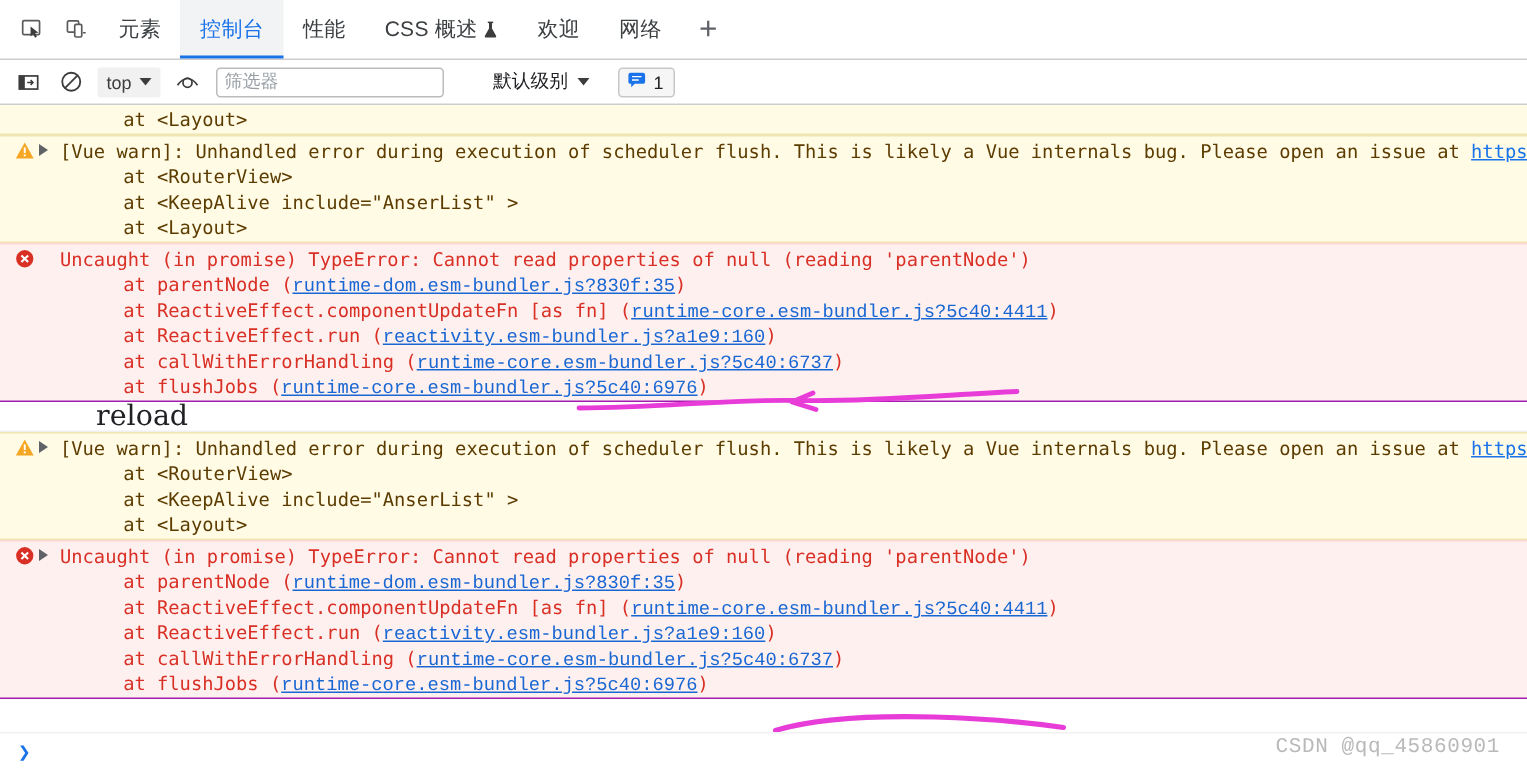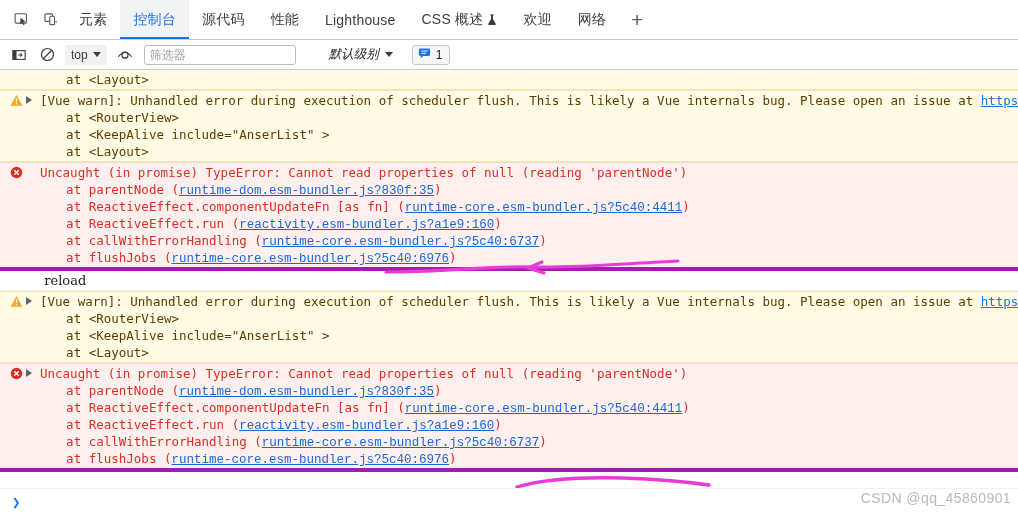--- a/index.html
+++ b/index.html
@@ -102,33 +102,32 @@
   }
   .filter-input {
     width: 152px;
     height: 20px;
     border: 1px solid #bcbcbc;
     border-radius: 3px;
     font-size: 12px;
     padding: 0 5px;
     color: #202124;
     margin-left: 4px;
-    font-family: Liberation Sans, sans-serif;
+    font-family: Liberation Mono, monospace;
     outline: none;
     background: #fff;
   }
   .filter-input::placeholder { color: #9aa0a6; }
   .level-select {
     display: flex; align-items: center; gap: 6px;
     font-size: 12.5px;
     color: #202124;
     margin-left: 28px;
     padding: 0 3px;
     height: 22px;
-    font-style: italic;
   }
   .msgcount {
     display: flex; align-items: center; gap: 5px;
     border: 1px solid #c8c8c8;
     background: #f6f6f6;
     border-radius: 3px;
     height: 20px;
     padding: 0 7px 0 5px;
     margin-left: 14px;
     font-size: 12px;
@@ -151,36 +150,36 @@
   }
   .row.warn {
     background: #fffbe5;
     border-top: 1px solid #f0e6b3;
     border-bottom: 1px solid #f0e6b3;
     color: #5c3c00;
   }
   .row.err {
     background: #fff0f0;
     border-top: 1px solid #ffd6d6;
-    border-bottom: 4px solid #a21caf;
+    border-bottom: 1px solid #a21caf;
     color: #d93025;
   }
   .row.plain {
     background: #ffffff;
     color: #202124;
     border-bottom: 1px solid #f0f0f0;
     font-family: "DejaVu Serif", serif;
-    font-size: 13px;
+    font-size: 19px;
   }
   .row.clipped-top {
     border-top: none;
   }
   .line {
     white-space: pre;
-    padding-left: 36px;
+    padding-left: 52px;
     position: relative;
     height: 17px;
     overflow: hidden;
   }
   .line.head { padding-left: 36px; }
   .gutter-icon {
     position: absolute;
     left: 10px;
     top: 2px;
     width: 13px; height: 13px;
@@ -210,26 +209,26 @@
     padding-left: 12px;
     background: #fff;
     border-top: 1px solid #f1f1f1;
     color: #1a73e8;
     font-family: "DejaVu Sans Mono", monospace;
     font-size: 14px;
   }
 
   .watermark {
     position: absolute;
-    right: 7px;
+    right: 18px;
     bottom: 8px;
     font-size: 14px;
     color: #b9b9b9;
     letter-spacing: .4px;
-    font-family: Liberation Sans, sans-serif;
+    font-family: Liberation Mono, monospace;
     margin-top: 18px;
   }
 
   
   .annot { position: absolute; pointer-events: none; }
 </style>
 </head>
 <body>
 
 <div id="app">
@@ -249,27 +248,21 @@
       </svg>
     </div>
 
     <div class="tab">
       <span>元素</span>
     </div>
     <div class="tab selected">
       <span>控制台</span>
     </div>
     <div class="tab">
-      <span>源代码</span>
-    </div>
-    <div class="tab">
       <span>性能</span>
-    </div>
-    <div class="tab">
-      <span>Lighthouse</span>
     </div>
     <div class="tab">
       <span>CSS 概述</span>
       <span class="flask">
         <svg width="10" height="12" viewBox="0 0 10 12">
           <path d="M4 1 L4 5 L1.2 10 Q1 11 2 11 L8 11 Q9 11 8.8 10 L6 5 L6 1 Z" fill="#3c3c3c"></path>
           <rect x="3.2" y="0.4" width="3.6" height="1" fill="#3c3c3c"></rect>
         </svg>
       </span>
     </div>

